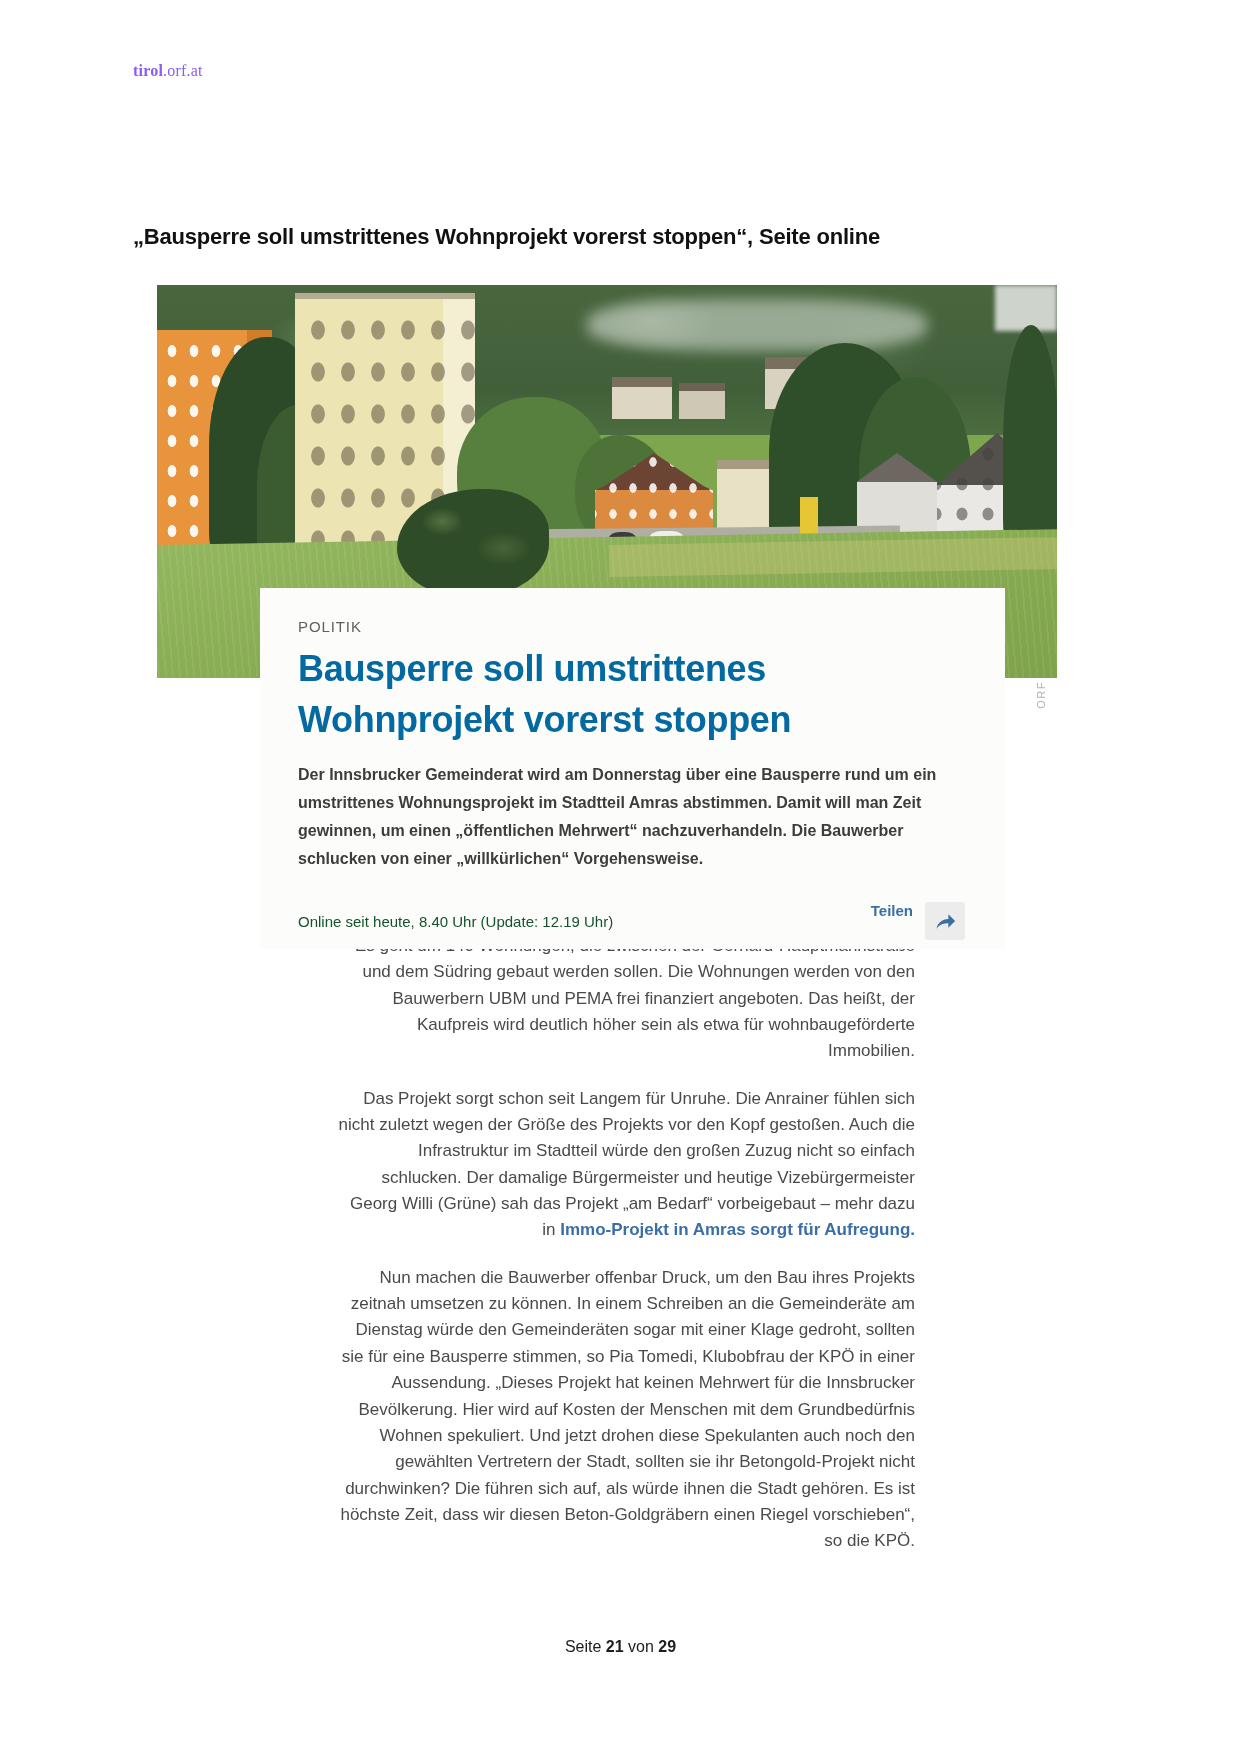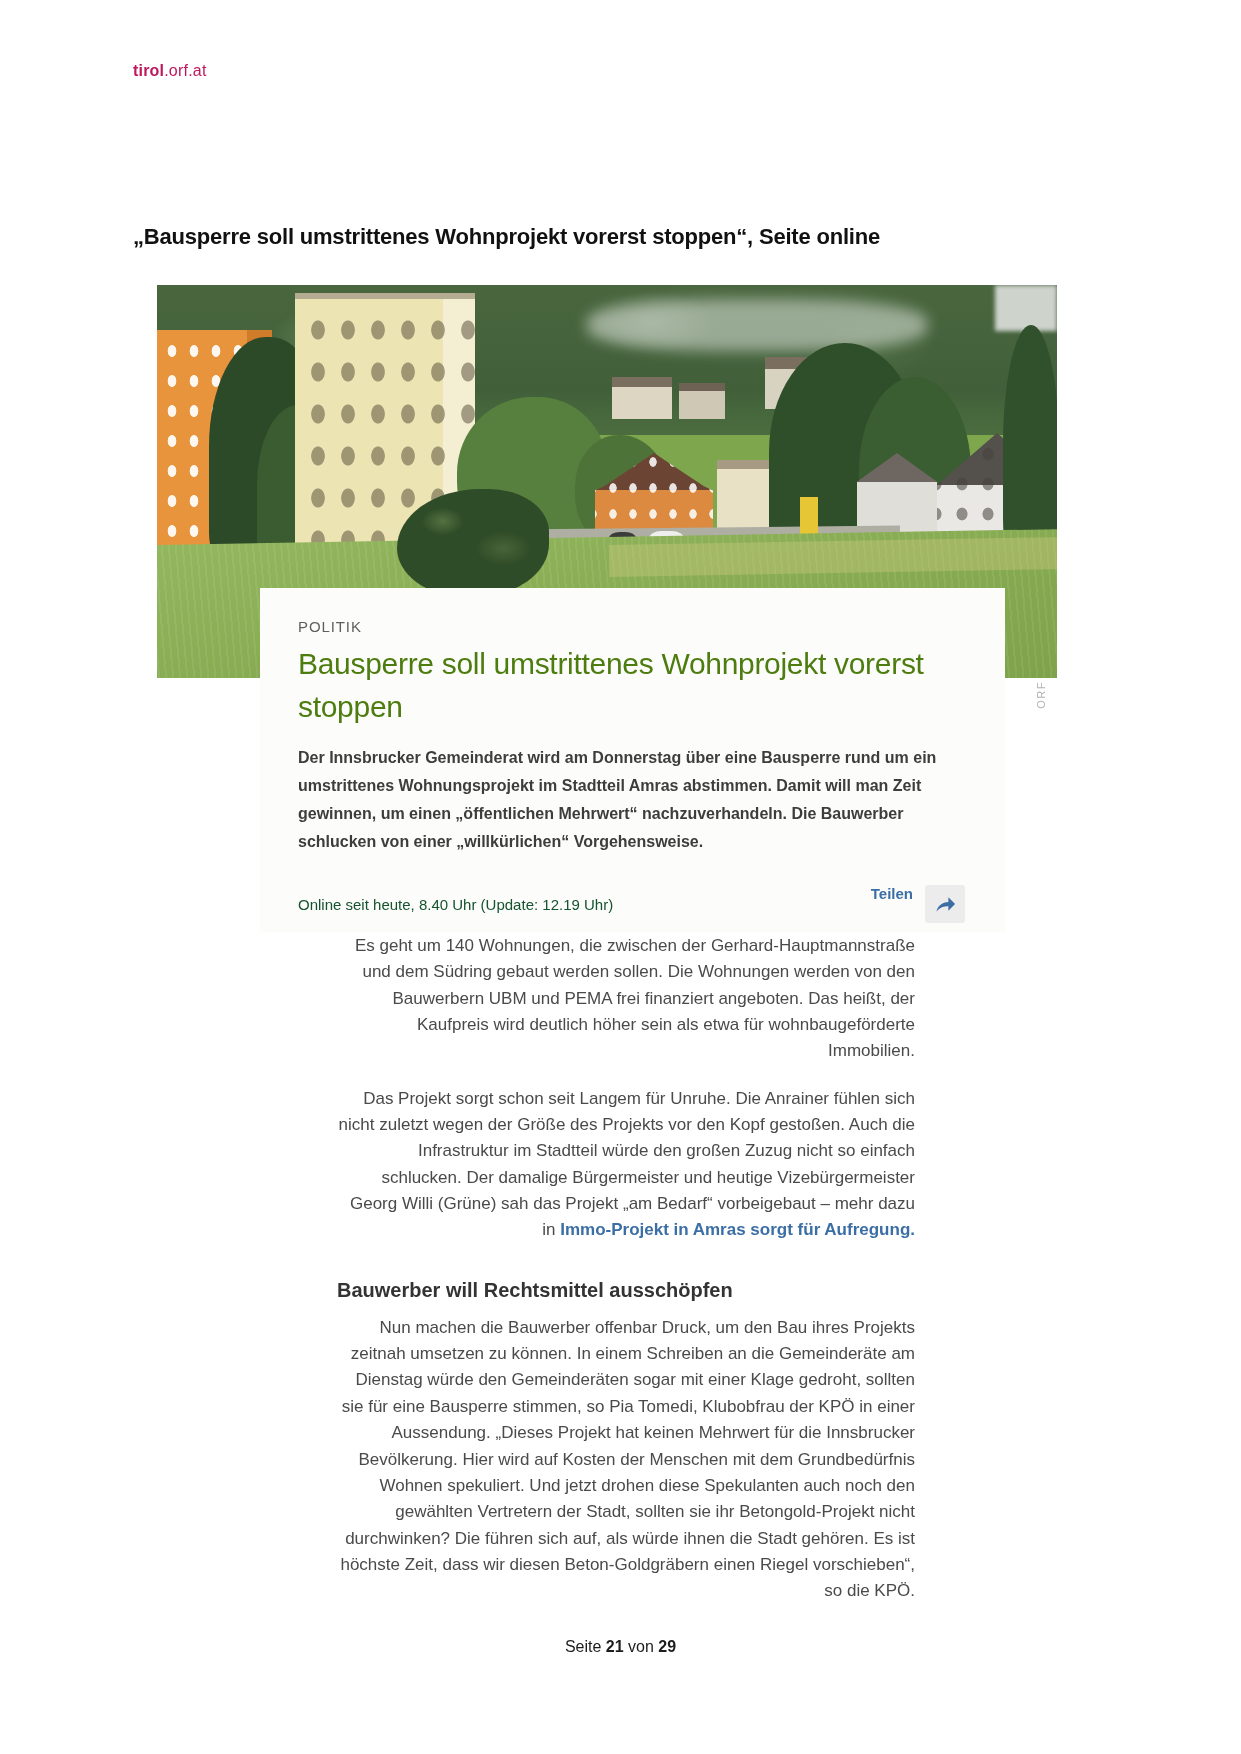--- a/index.html
+++ b/index.html
@@ -1,20 +1,20 @@
 <!DOCTYPE html>
 <html lang="de"><head>
 <meta charset="utf-8">
 <style>
   html,body{margin:0;padding:0;background:#fff;}
   body{font-family:"Liberation Sans", sans-serif; -webkit-font-smoothing:antialiased;}
   .page{position:relative;width:1241px;height:1754px;background:#ffffff;overflow:hidden;margin:0 auto;}
 
   
-  .brand{position:absolute;left:133px;top:62px;font-size:16px;color:#be185d;letter-spacing:.2px;}
+  .brand{position:absolute;left:133px;top:62px;font-size:16px;color:#8b5cf6;letter-spacing:.2px;font-family:Liberation Serif, serif;}
   .brand .b{font-weight:700;}
   .doc-title{position:absolute;left:133px;top:224px;width:960px;font-size:22px;font-weight:700;color:#111;letter-spacing:-.2px;}
   .page-footer{position:absolute;left:0;top:1638px;width:100%;text-align:center;font-size:16px;color:#1c1c1c;}
   .page-footer .num{font-weight:700;}
 
   
   .shot{position:absolute;left:157px;top:285px;width:900px;height:632px;}
   .photo{position:absolute;left:0;top:0;width:900px;height:393px;overflow:hidden;background:#7ea64d;}
   .photo *{position:absolute;}
 
@@ -73,21 +73,21 @@
       linear-gradient(170deg,#93b75e, #86aa50 55%, #7da24a);}
   .ph-mow{left:452px;top:256px;width:455px;height:32px;background:rgba(208,202,126,.38);transform:rotate(-1deg);}
   .ph-bush{left:240px;top:204px;width:152px;height:108px;background:
       radial-gradient(30px 20px at 30% 30%, rgba(120,150,90,.5), transparent 70%),
       radial-gradient(40px 24px at 70% 55%, rgba(90,120,70,.55), transparent 70%),
       #2f4c28;border-radius:58% 42% 52% 48%;}
 
   
   .card{position:absolute;left:103px;top:303px;width:745px;background:#fcfcfb;padding:30px 40px 6px 38px;box-sizing:border-box;z-index:10;}
   .category{font-size:15px;color:#5f5f5f;letter-spacing:.9px;}
-  .headline{font-size:30px;font-weight:400;color:#4d7c0f;letter-spacing:-.3px;line-height:1.42;margin:8px 0 16px;max-width:640px;}
+  .headline{font-size:36px;font-weight:700;color:#0369a1;letter-spacing:-.3px;line-height:1.42;margin:8px 0 16px;max-width:640px;}
   .lead{font-size:16px;font-weight:700;color:#3d3d3d;line-height:1.75;max-width:655px;}
   .meta-row{display:flex;justify-content:space-between;align-items:center;margin-top:26px;height:44px;}
   .timestamp{font-size:15px;color:#14532d;}
   .share{display:flex;align-items:flex-start;gap:12px;cursor:pointer;}
   .share-label{font-size:15px;font-weight:700;color:#3b6ea5;}
   .share-btn{width:40px;height:38px;background:#ececec;border:none;border-radius:3px;display:flex;align-items:center;justify-content:center;cursor:pointer;}
   .photo-credit{position:absolute;left:878px;top:396px;font-size:11px;color:#b2b2b2;letter-spacing:1.5px;writing-mode:vertical-rl;transform:rotate(180deg);}
 
   
   .body-col{position:absolute;left:337px;top:933px;width:578px;font-size:17px;color:#4a4a4a;line-height:1.55;}
@@ -153,21 +153,20 @@
         </span>
       </div>
     </div>
 
     <div class="photo-credit">ORF</div>
   </div>
 
   <div class="body-col">
     <p>Es geht um 140 Wohnungen, die zwischen der Gerhard-Hauptmannstraße und dem Südring gebaut werden sollen. Die Wohnungen werden von den Bauwerbern UBM und PEMA frei finanziert angeboten. Das heißt, der Kaufpreis wird deutlich höher sein als etwa für wohnbaugeförderte Immobilien.</p>
     <p><span>Das Projekt sorgt schon seit Langem für Unruhe. Die Anrainer fühlen sich nicht zuletzt wegen der Größe des Projekts vor den Kopf gestoßen. Auch die Infrastruktur im Stadtteil würde den großen Zuzug nicht so einfach schlucken. Der damalige Bürgermeister und heutige Vizebürgermeister Georg Willi (Grüne) sah das Projekt „am Bedarf“ vorbeigebaut – mehr dazu in </span><span class="inline-link">Immo-Projekt in Amras sorgt für Aufregung.</span></p>
-    <h2 class="subheading">Bauwerber will Rechtsmittel ausschöpfen</h2>
     <p>Nun machen die Bauwerber offenbar Druck, um den Bau ihres Projekts zeitnah umsetzen zu können. In einem Schreiben an die Gemeinderäte am Dienstag würde den Gemeinderäten sogar mit einer Klage gedroht, sollten sie für eine Bausperre stimmen, so Pia Tomedi, Klubobfrau der KPÖ in einer Aussendung. „Dieses Projekt hat keinen Mehrwert für die Innsbrucker Bevölkerung. Hier wird auf Kosten der Menschen mit dem Grundbedürfnis Wohnen spekuliert. Und jetzt drohen diese Spekulanten auch noch den gewählten Vertretern der Stadt, sollten sie ihr Betongold-Projekt nicht durchwinken? Die führen sich auf, als würde ihnen die Stadt gehören. Es ist höchste Zeit, dass wir diesen Beton-Goldgräbern einen Riegel vorschieben“, so die KPÖ.</p>
   </div>
 
   <div class="page-footer">
     <span>Seite</span>
     <span class="num">21</span>
     <span>von</span>
     <span class="num">29</span>
   </div>
 

